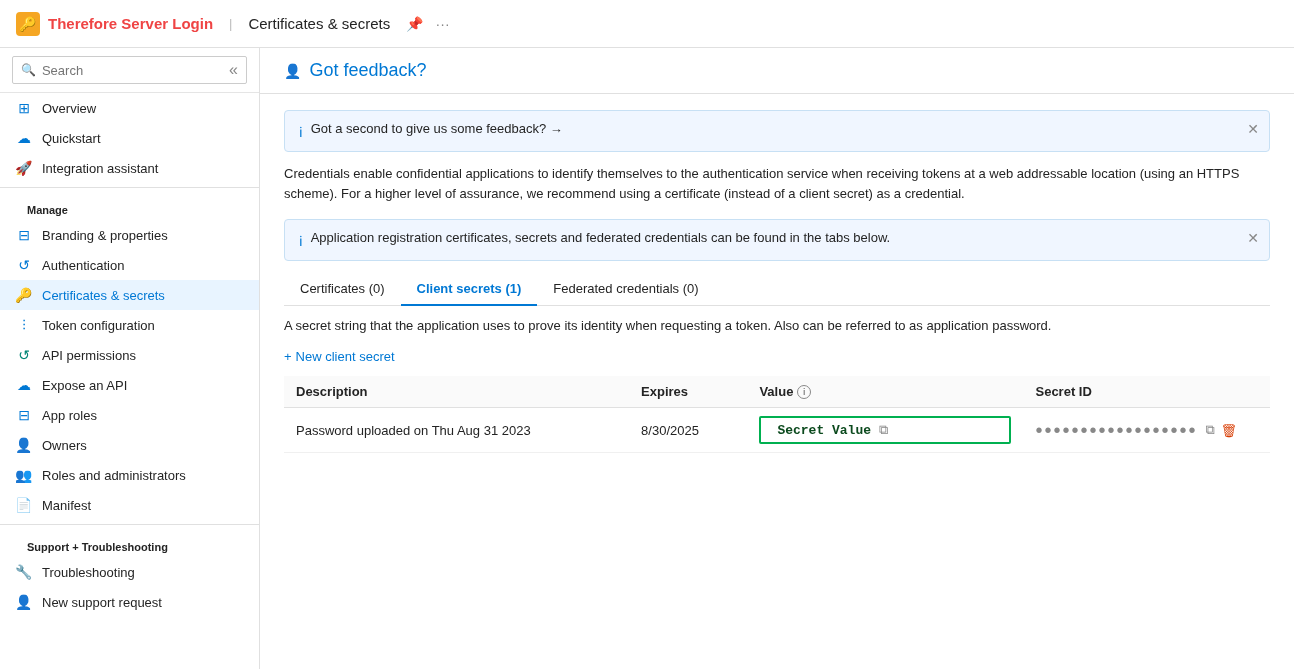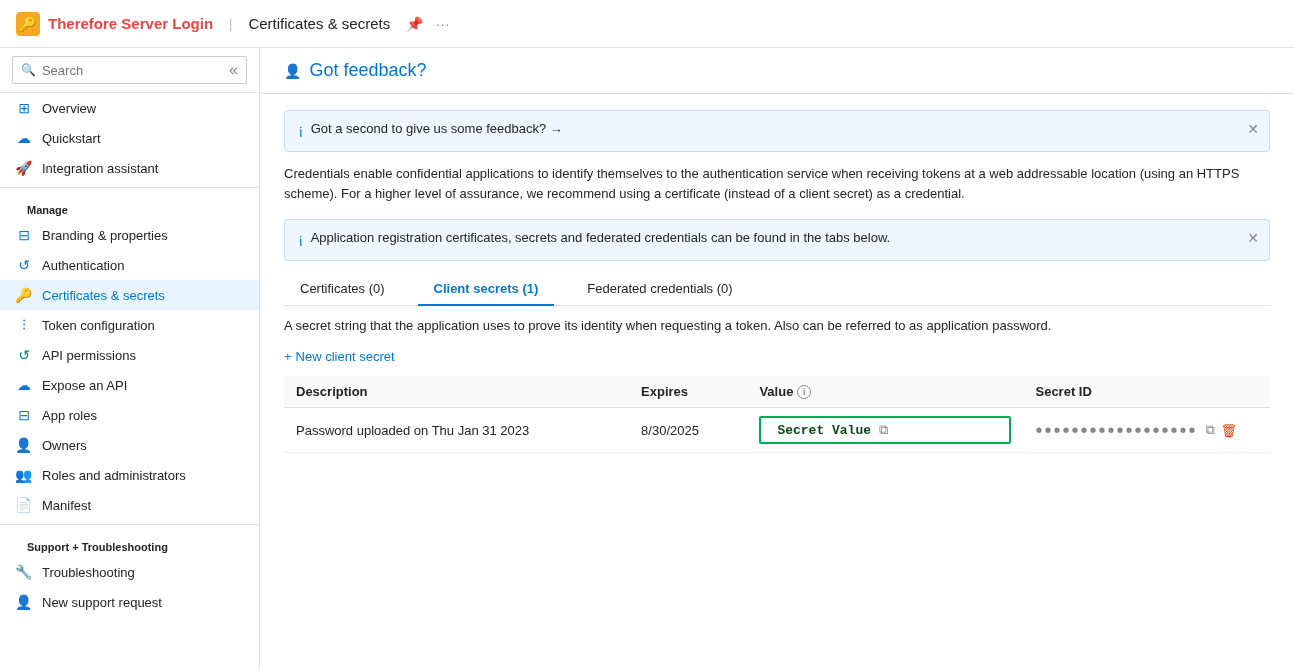--- a/index.html
+++ b/index.html
@@ -42,21 +42,21 @@
     
     
     .info-banner { background: #f0f6ff; border: 1px solid #c7e0f4; border-radius: 4px; padding: 10px 14px; display: flex; align-items: flex-start; gap: 8px; margin-bottom: 12px; position: relative; }
     .info-banner .info-icon { color: #0078d4; font-size: 14px; flex-shrink: 0; margin-top: 1px; }
     .info-banner .info-text { font-size: 13px; color: #242424; flex: 1; }
     .info-banner .close-btn { position: absolute; right: 10px; top: 10px; color: #888; cursor: pointer; font-size: 14px; }
     
     .desc-text { font-size: 13px; color: #242424; line-height: 1.5; margin-bottom: 16px; }
     
     
-    .tabs { display: flex; border-bottom: 1px solid #e0e0e0; margin-bottom: 12px; gap: 17px; }
+    .tabs { display: flex; border-bottom: 1px solid #e0e0e0; margin-bottom: 12px; }
     .tab { padding: 8px 16px; cursor: pointer; font-size: 13px; color: #242424; border-bottom: 2px solid transparent; margin-bottom: -1px; }
     .tab.active { color: #0078d4; border-bottom: 2px solid #0078d4; font-weight: 600; }
     
     .tab-desc { font-size: 13px; color: #242424; margin-bottom: 16px; }
     
     
     .add-btn { display: flex; align-items: center; gap: 6px; color: #0078d4; cursor: pointer; font-size: 13px; margin-bottom: 12px; }
     
     
     .table { width: 100%; border-collapse: collapse; }
@@ -228,21 +228,21 @@
               <div class="th-value">
                 <span>Value</span>
                 <span class="info-circle">i</span>
               </div>
             </th>
             <th class="col-secretid">Secret ID</th>
           </tr>
         </thead>
         <tbody>
           <tr>
-            <td>Password uploaded on Thu Jan 31 2023</td>
+            <td>Password uploaded on Thu Aug 31 2023</td>
             <td>8/30/2025</td>
             <td>
               <div class="value-cell">
                 <span class="secret-value-text">Secret Value</span>
                 <span class="copy-icon">⧉</span>
               </div>
             </td>
             <td>
               <div class="secretid-cell">
                 <span class="secretid-dots">••••••••••••••••••</span>

